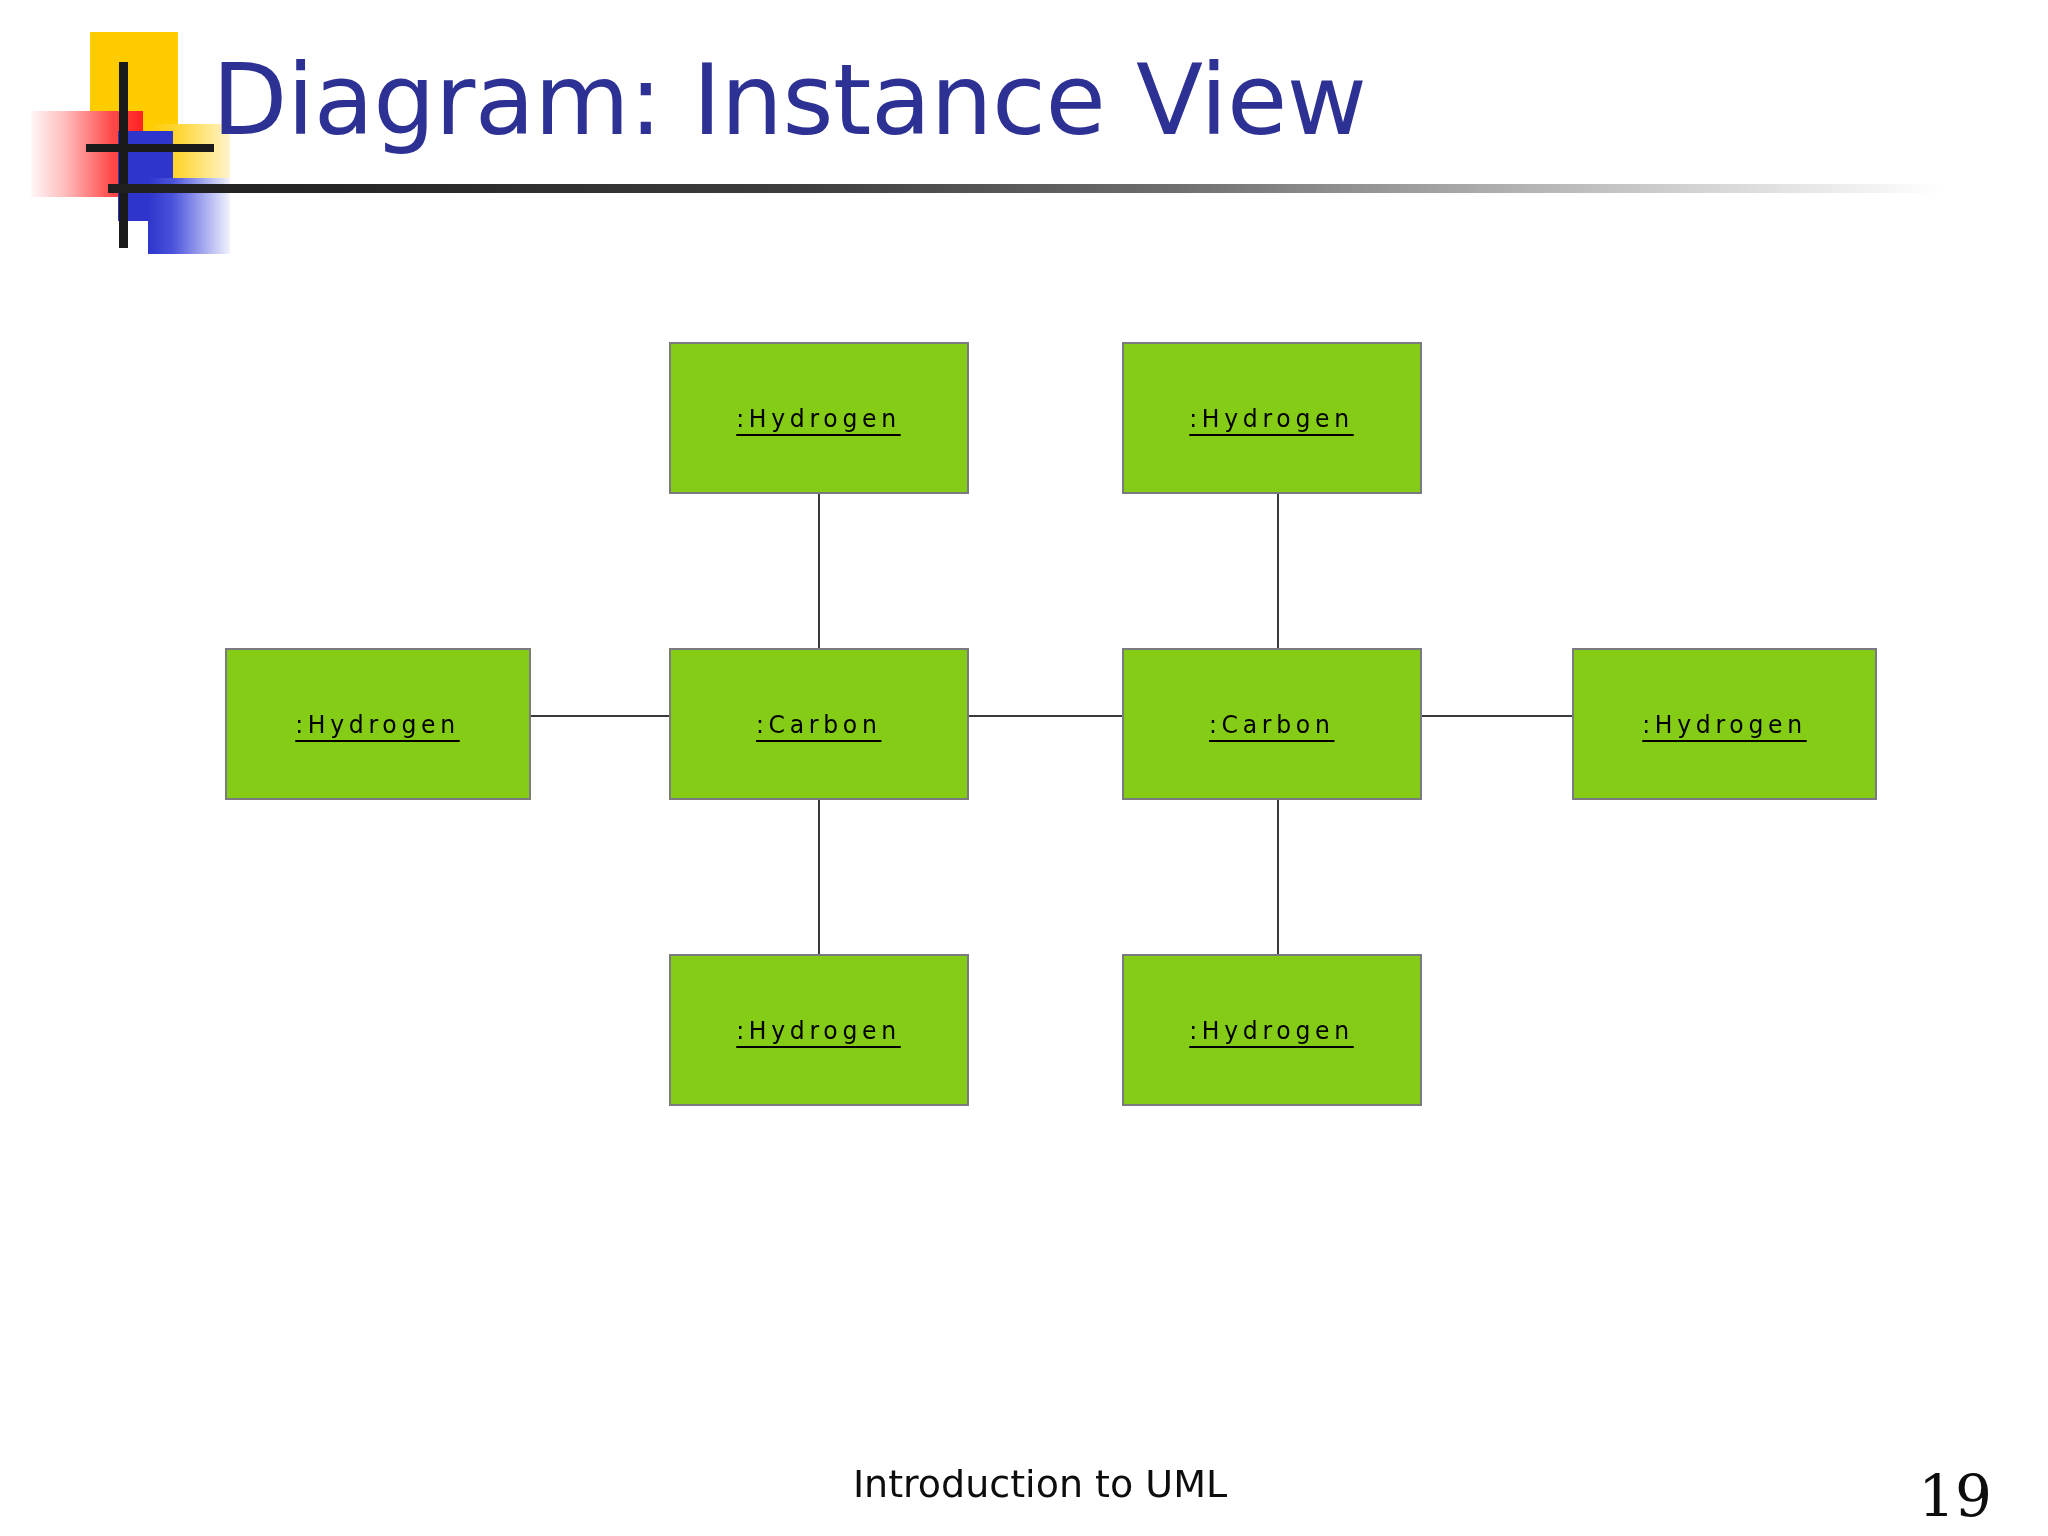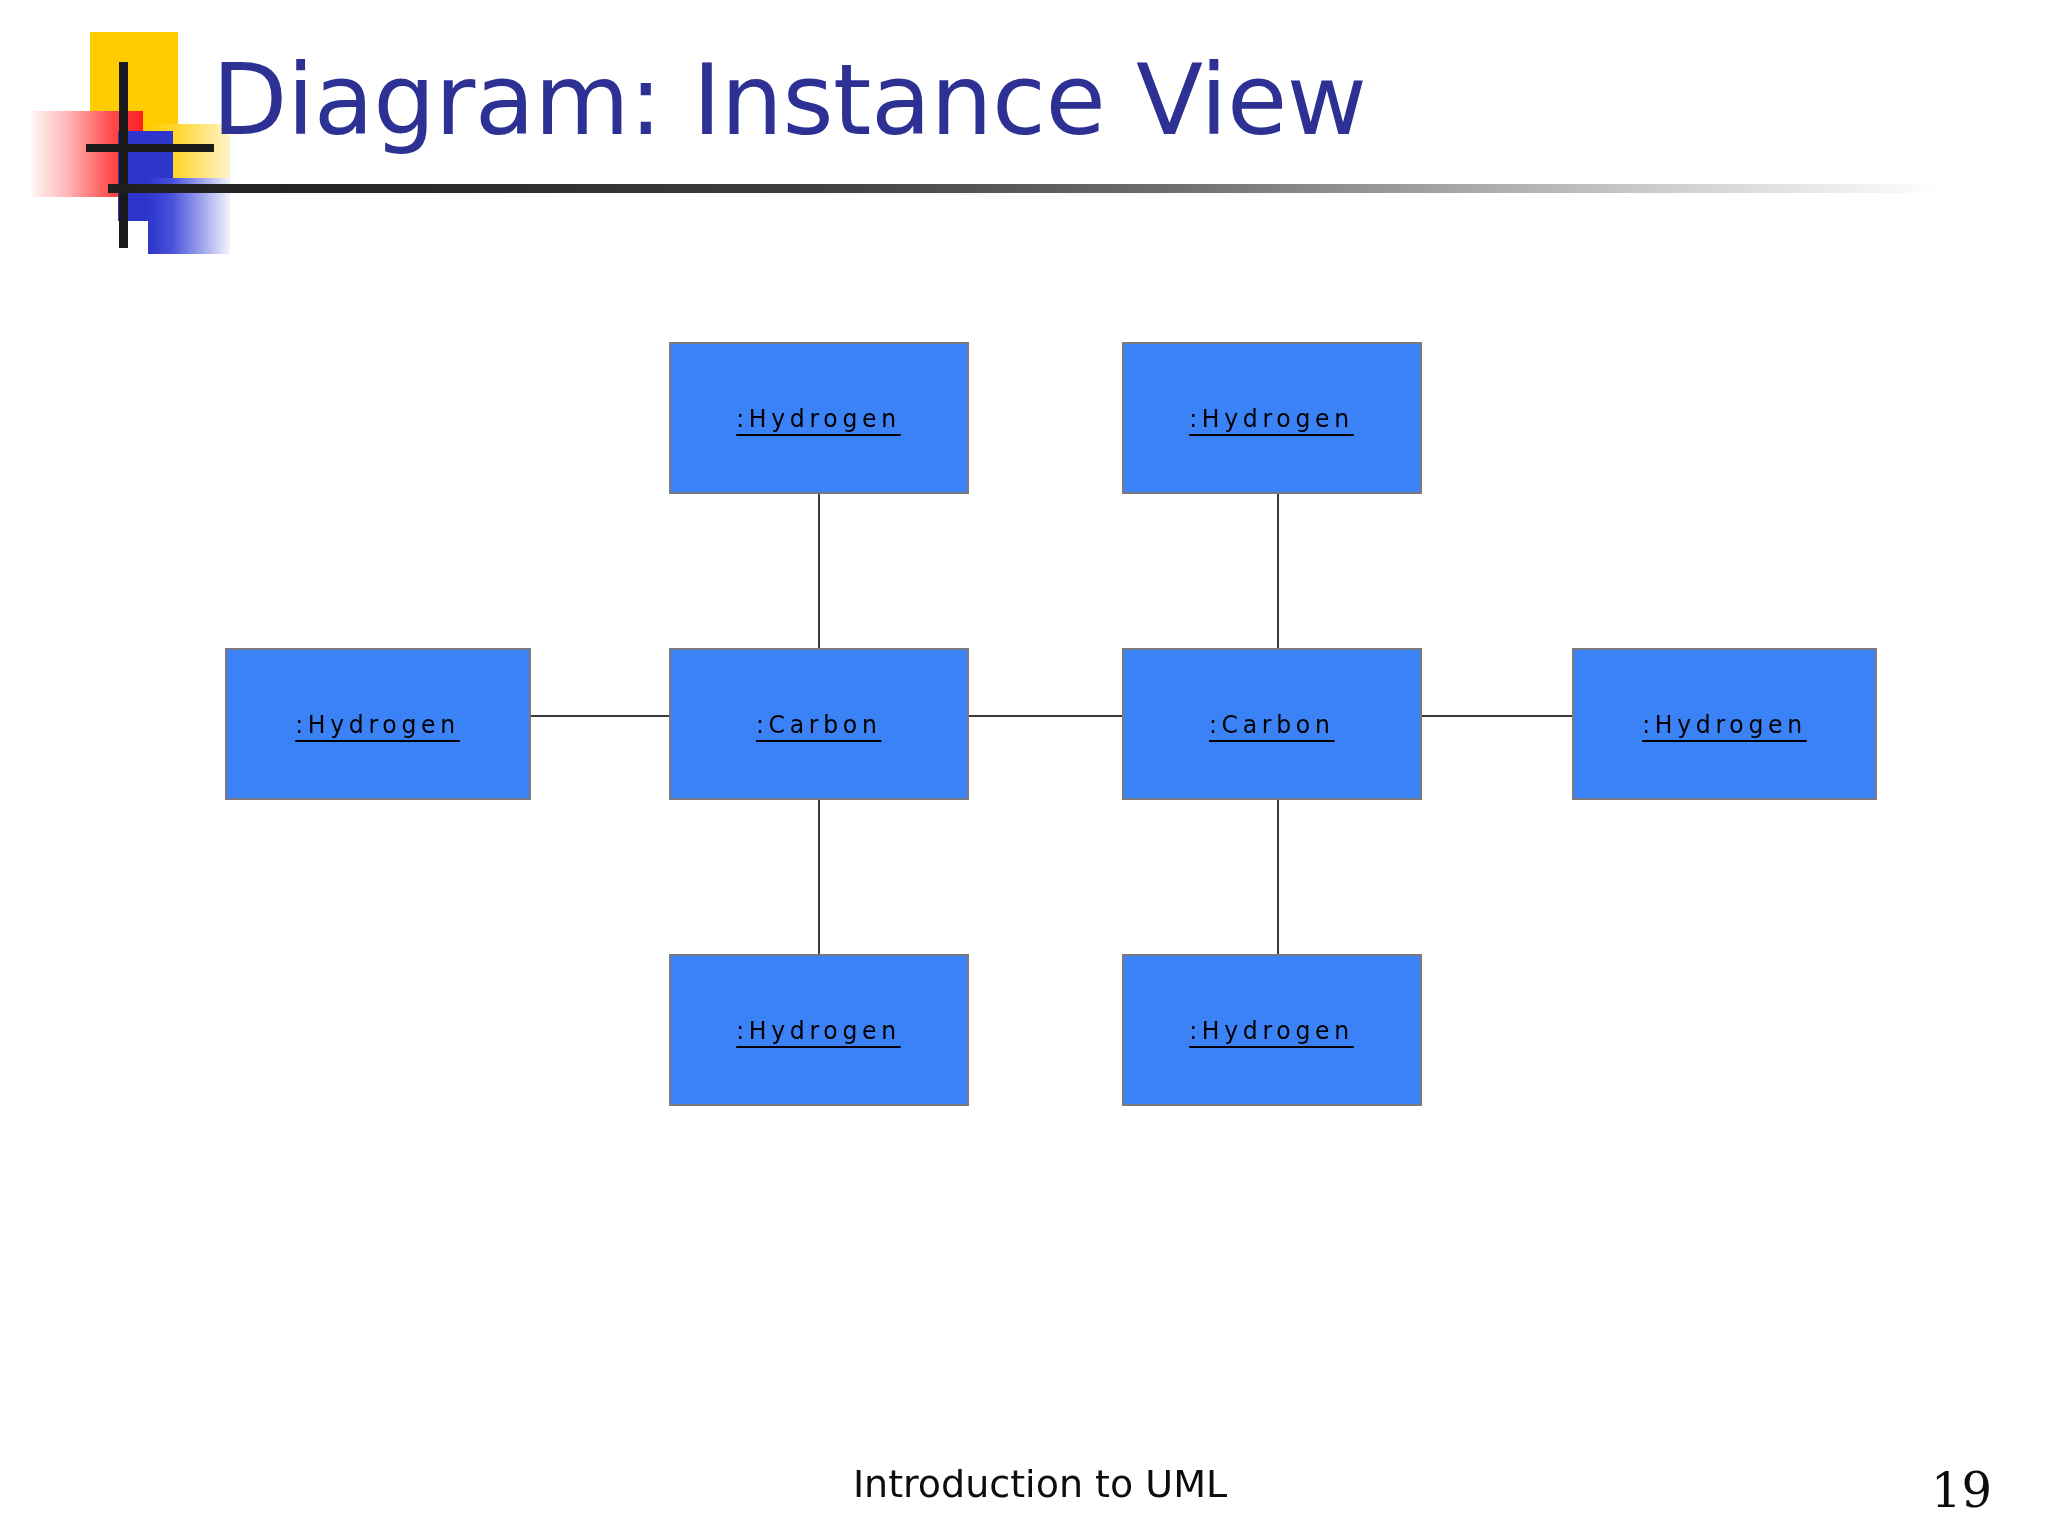--- a/index.html
+++ b/index.html
@@ -109,21 +109,21 @@
     position: absolute;
     left: 0;
     top: 0;
     width: 2048px;
     height: 1536px;
   }
 
   .uml-box {
     position: absolute;
     box-sizing: border-box;
-    background: #3b82f6;
+    background: #84cc16;
     border: 2px solid #7A7A80;
     display: flex;
     align-items: center;
     justify-content: center;
     z-index: 3;
   }
   .uml-label {
     font-family: "DejaVu Sans", sans-serif;
     font-size: 25px;
     color: #000000;
@@ -153,21 +153,21 @@
     font-family: "DejaVu Sans", sans-serif;
     font-size: 38px;
     color: #0D0D0D;
     margin-left: 16px;
   }
   #footer-page {
     position: absolute;
     right: 56px;
     top: 1462px;
     font-family: "DejaVu Serif", serif;
-    font-size: 48px;
+    font-size: 58px;
     color: #0D0D0D;
   }
 </style>
 </head>
 <body>
 
 <div id="slide">
 
   <div id="logo-mark">
     <div class="logo-sq logo-yellow"></div>

